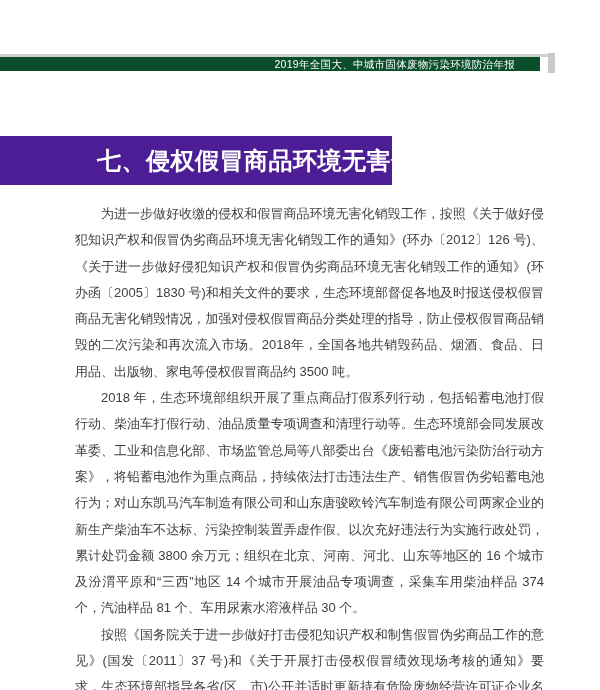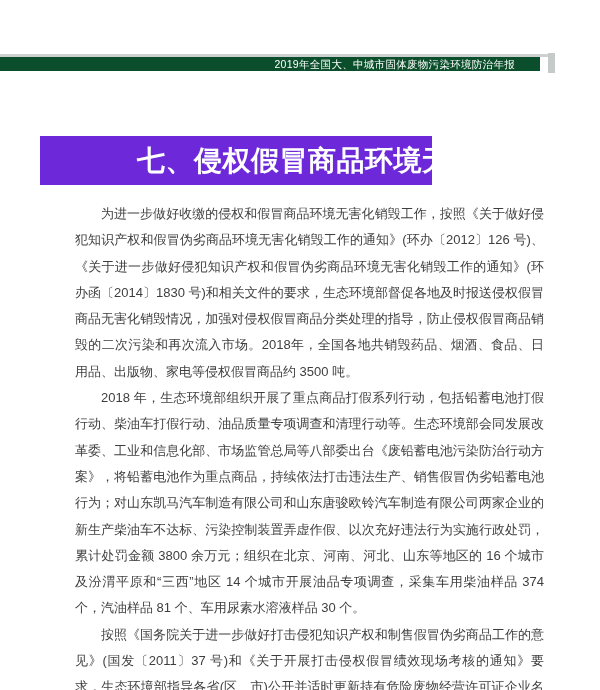--- a/index.html
+++ b/index.html
@@ -49,30 +49,29 @@
     letter-spacing: 0.3px;
     white-space: nowrap;
   }
   
   .section-banner {
     position: absolute;
     left: 0;
     top: 136px;
     width: 392px;
     height: 49px;
-    background: #6d28d9;
+    background: #4c1d95;
     color: #ffffff;
-    font-size: 28px;
+    font-size: 24px;
     font-weight: bold;
     line-height: 50px;
     padding-left: 97px;
     box-sizing: border-box;
     letter-spacing: 0.5px;
     white-space: nowrap;
-    margin-left: 40px;
   }
   
   .content {
     position: absolute;
     left: 75px;
     top: 201px;
     width: 469px;
     color: #3e3e3e;
     font-size: 13px;
     line-height: 26.3px;
@@ -92,16 +91,16 @@
 <div class="header-shadow"></div>
 <div class="header-bar">
   <span>2019年全国大、中城市固体废物污染环境防治年报</span>
 </div>
 
 <div class="section-banner">
   <span>七、侵权假冒商品环境无害化销毁</span>
 </div>
 
 <div class="content">
-  <p>为进一步做好收缴的侵权和假冒商品环境无害化销毁工作，按照《关于做好侵犯知识产权和假冒伪劣商品环境无害化销毁工作的通知》(环办〔2012〕126 号)、《关于进一步做好侵犯知识产权和假冒伪劣商品环境无害化销毁工作的通知》(环办函〔2014〕1830 号)和相关文件的要求，生态环境部督促各地及时报送侵权假冒商品无害化销毁情况，加强对侵权假冒商品分类处理的指导，防止侵权假冒商品销毁的二次污染和再次流入市场。2018年，全国各地共销毁药品、烟酒、食品、日用品、出版物、家电等侵权假冒商品约 3500 吨。</p>
+  <p>为进一步做好收缴的侵权和假冒商品环境无害化销毁工作，按照《关于做好侵犯知识产权和假冒伪劣商品环境无害化销毁工作的通知》(环办〔2012〕126 号)、《关于进一步做好侵犯知识产权和假冒伪劣商品环境无害化销毁工作的通知》(环办函〔2005〕1830 号)和相关文件的要求，生态环境部督促各地及时报送侵权假冒商品无害化销毁情况，加强对侵权假冒商品分类处理的指导，防止侵权假冒商品销毁的二次污染和再次流入市场。2018年，全国各地共销毁药品、烟酒、食品、日用品、出版物、家电等侵权假冒商品约 3500 吨。</p>
   <p>2018 年，生态环境部组织开展了重点商品打假系列行动，包括铅蓄电池打假行动、柴油车打假行动、油品质量专项调查和清理行动等。生态环境部会同发展改革委、工业和信息化部、市场监管总局等八部委出台《废铅蓄电池污染防治行动方案》，将铅蓄电池作为重点商品，持续依法打击违法生产、销售假冒伪劣铅蓄电池行为；对山东凯马汽车制造有限公司和山东唐骏欧铃汽车制造有限公司两家企业的新生产柴油车不达标、污染控制装置弄虚作假、以次充好违法行为实施行政处罚，累计处罚金额 3800 余万元；组织在北京、河南、河北、山东等地区的 16 个城市及汾渭平原和“三西”地区 14 个城市开展油品专项调查，采集车用柴油样品 374 个，汽油样品 81 个、车用尿素水溶液样品 30 个。</p>
   <p>按照《国务院关于进一步做好打击侵犯知识产权和制售假冒伪劣商品工作的意见》(国发〔2011〕37 号)和《关于开展打击侵权假冒绩效现场考核的通知》要求，生态环境部指导各省(区、市)公开并适时更新持有危险废物经营许可证企业名单、做好侵权假冒商品环境无害化销毁监管和情况报送，并积极配合双打领导小组办公室开展相关绩效考核。</p>
 </div>
 
 </body></html>

